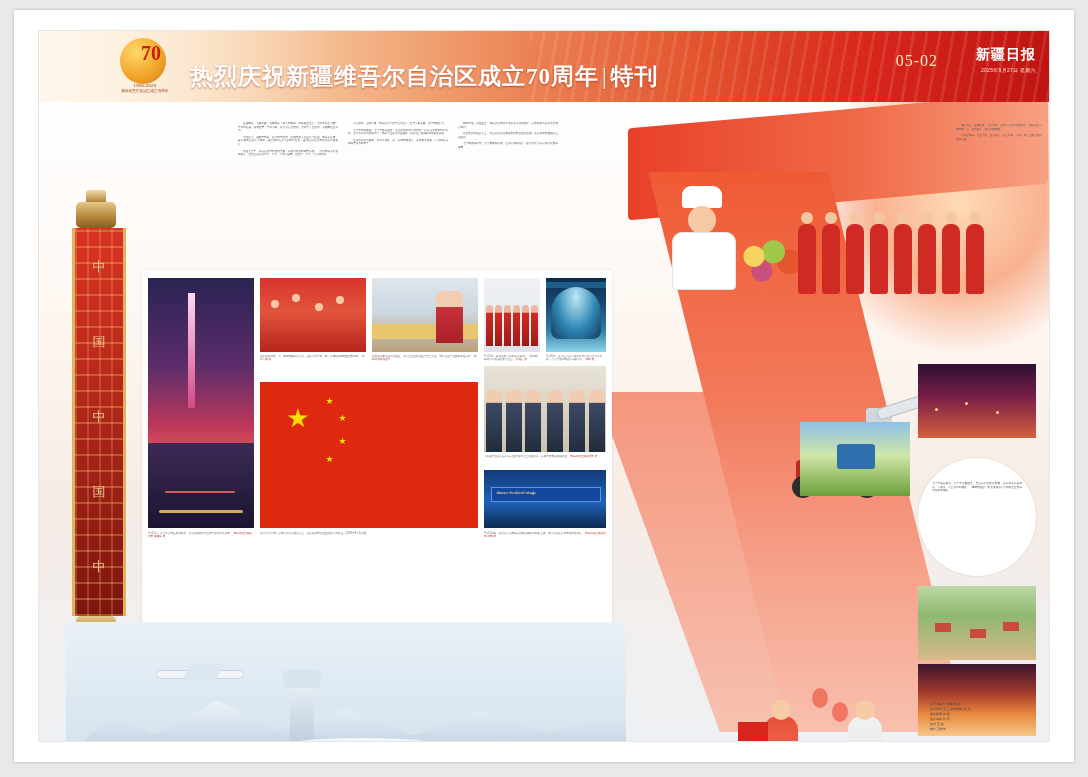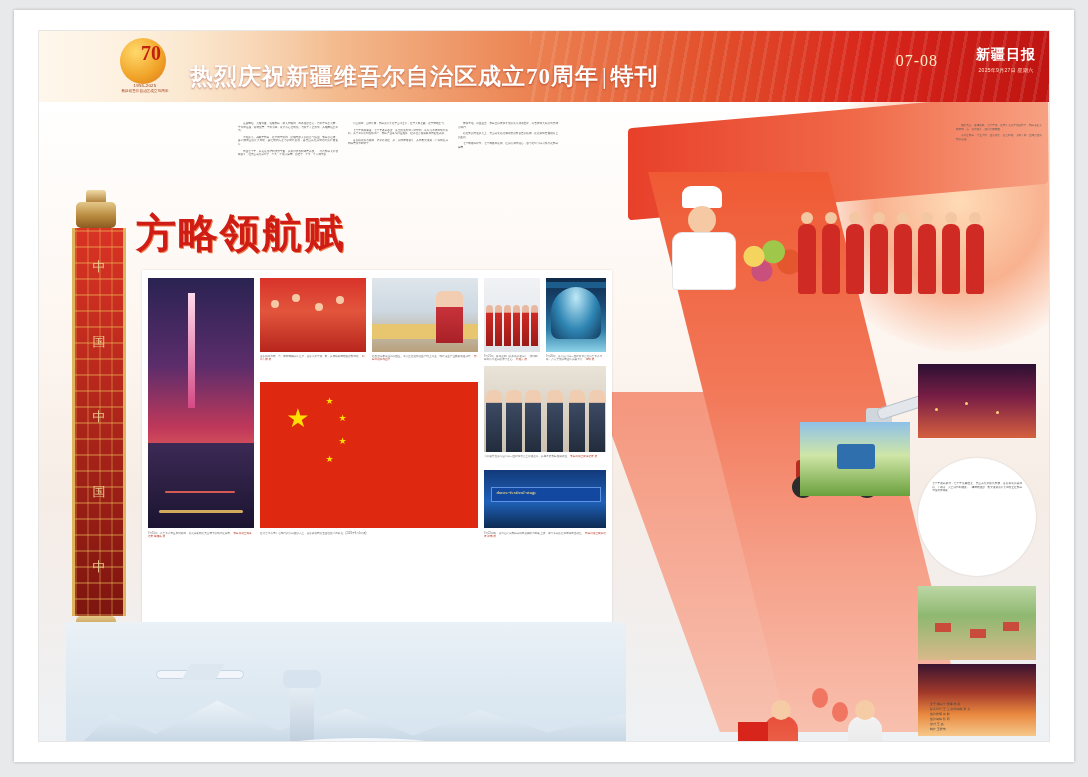--- a/index.html
+++ b/index.html
@@ -18,21 +18,21 @@
   .logo70{position:absolute;left:80px;top:6px;width:60px;height:62px;}
   .logo70 .ring{position:absolute;left:2px;top:2px;width:46px;height:46px;border-radius:50%;
      background:radial-gradient(circle at 35% 30%, #ffd96b, #f0a227 60%, #d9761c 100%);}
   .logo70 .num{position:absolute;left:11px;top:6px;width:44px;text-align:center;font-size:20px;font-weight:bold;color:#c32010;font-family:Liberation Serif, serif;}
   .logo70 .sub{position:absolute;left:0;top:47px;width:54px;text-align:center;font-size:4.4px;color:#8d2f12;letter-spacing:.2px;}
   .logo70 .sub2{position:absolute;left:0;top:53px;width:54px;text-align:center;font-size:3.6px;color:#9b3a16;}
   .mast-title{position:absolute;left:152px;top:22px;font-size:23px;font-weight:bold;color:#ffffff;
      font-family:"Liberation Serif",serif;letter-spacing:1px;text-shadow:0 1px 2px rgba(120,10,0,.45);margin-top:9px;}
   .mast-sep{display:inline-block;padding:0 3px;font-weight:normal;}
   .pagenum{position:absolute;right:112px;top:22px;font-size:16px;color:#ffe9c2;font-family:"Liberation Serif",serif;letter-spacing:1px;}
-  .nameplate{position:absolute;right:14px;top:16px;text-align:center;}
+  .nameplate{position:absolute;right:14px;top:16px;text-align:right;}
   .nameplate .np-main{font-size:14px;font-weight:bold;color:#ffffff;font-family:"Liberation Serif",serif;letter-spacing:1px;}
   .nameplate .np-date{font-size:5px;color:#ffe2cd;margin-top:3px;letter-spacing:.3px;}
 
   
   .body{position:absolute;left:0;top:72px;width:1012px;height:640px;
      background:linear-gradient(180deg,#ffffff 0%,#fdf5ef 38%,#f6ece6 62%,#eef1f4 100%);overflow:hidden;}
 
   
   .seven-wrap{position:absolute;left:560px;top:-10px;width:452px;height:650px;overflow:hidden;}
   .seven-top{position:absolute;left:30px;top:18px;width:420px;height:92px;
@@ -193,21 +193,21 @@
         <div class="ring"></div>
         <div class="num">70</div>
         <div class="sub">1955-2025</div>
         <div class="sub2">新疆维吾尔自治区成立70周年</div>
       </div>
 
       <div class="mast-title">
         <span>热烈庆祝新疆维吾尔自治区成立70周年</span><span class="mast-sep">|</span><span>特刊</span>
       </div>
 
-      <div class="pagenum">07-08</div>
+      <div class="pagenum">05-02</div>
 
       <div class="nameplate">
         <div class="np-main">新疆日报</div>
         <div class="np-date">2025年9月27日 星期六</div>
       </div>
     </div>
 
     <div class="body">
 
       <div class="seven-wrap">
@@ -225,23 +225,20 @@
           <div class="ch" style="top:30px">中</div>
           <div class="ch" style="top:105px">国</div>
           <div class="ch" style="top:180px">中</div>
           <div class="ch" style="top:255px">国</div>
           <div class="ch" style="top:330px">中</div>
         </div>
         <div class="rod bot"></div>
         <div class="knob b"></div>
       </div>
 
-      <div class="callig">
-        <span>方</span><span>略</span><span>领</span><span>航</span><span>赋</span>
-      </div>
 
       <div class="cols">
         <div class="col">
           <p>这是辉煌、光耀百里，煌耀新疆；那几回铭刻，昂扬奋进之心，乃百年华之光辉，千百回征程，凝聚智慧，千秋永续，众志齐心之聚焦，乃凝千古之激情，共耀辉煌之丰功。</p>
           <p>大地的光，都融于新疆，在不同年轮刻，照耀无数人的信念与热望。新疆的辽阔，是壮丽河山的壮美画卷，是汇聚四方之力的时代答卷，是天山南北共同谱写的壮丽史诗。</p>
           <p>回望七十年，从茫茫戈壁到沃野千里，从风沙漫卷到绿意盎然，一代代新疆儿女接续奋斗，在天山南北书写了一个又一个动人篇章，创造了一个又一个人间奇迹。</p>
         </div>
         <div class="col">
           <p>江山如画，山河壮丽，新疆的壮美在于山川之壮，在于人民之勤，在于团结之力。</p>
           <p>七十年风雨兼程，七十年砥砺奋进。从丝路驼铃到中欧班列，从坎儿井畔到现代水利，从手工作坊到智能工厂，新疆产业体系日益完善，经济社会发展取得历史性成就。</p>

